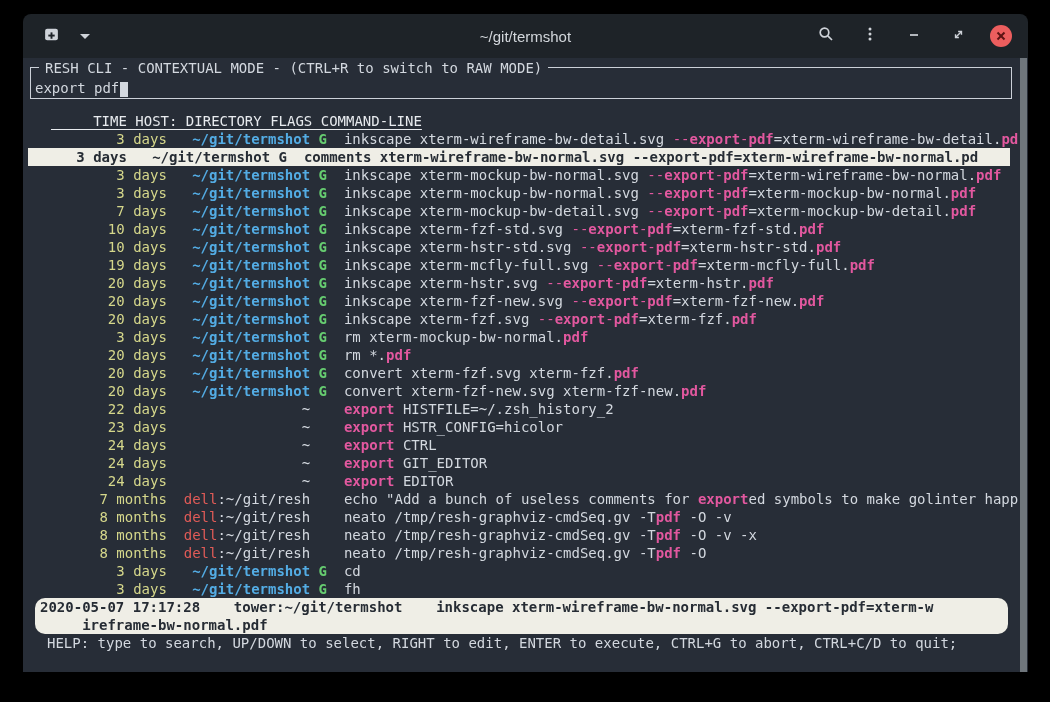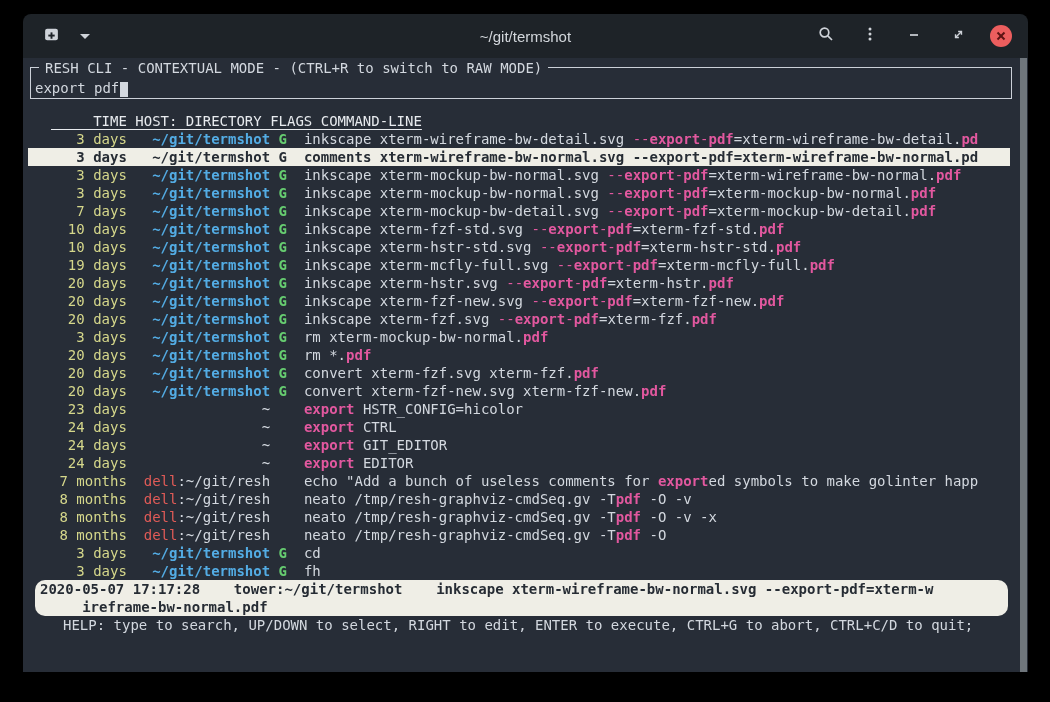--- a/index.html
+++ b/index.html
@@ -30,33 +30,33 @@
   .line{height:18px;white-space:pre;}
   .searchbox{position:relative;margin:0 16px 0 7px;height:32px;
     border:1px solid var(--border);display:flex;align-items:flex-end;padding:1px 4px;}
   .searchbox .boxtitle{position:absolute;top:-9px;left:8px;background:var(--bg);
     padding:0 6px;color:var(--fg);white-space:pre;}
   .cursor{display:inline-block;width:8px;height:15px;background:#d3d8df;
     vertical-align:text-bottom;margin-left:1px;}
   .spacer{height:13px;}
   .header-line{padding-left:28px;}
   .header-line span{text-decoration:underline;text-underline-offset:3px;color:#e8ebef;}
-  .row{padding-left:28px;}
+  .row{padding-left:28px;margin-left:40px;}
   .row.sel{margin-left:5px;margin-right:18px;padding-left:23px;background:var(--selbg);}
   .row.sel span{color:var(--selfg) !important;font-weight:bold;}
   .c-time{color:var(--yellow);}
   .c-dir{color:var(--blue);font-weight:bold;}
   .c-host{color:var(--red);}
   .c-flag{color:var(--green);font-weight:bold;}
   .c-n{color:var(--fg);}
   .c-m{color:var(--pink);font-weight:bold;}
   .c-p{color:var(--pink);}
   .detail{margin:0 20px 0 12px;background:var(--selbg);color:var(--selfg);font-weight:bold;border-radius:10px;}
   .detail .line{padding-left:5px;}
-  .footer{padding-left:40px;color:var(--fg);}
+  .footer{padding-left:24px;color:var(--fg);}
   .scrollbar{position:absolute;right:1px;top:0;width:7px;height:100%;background:var(--scroll);}
 </style>
 </head>
 <body>
 
 <div class="window">
 
   <div class="titlebar">
     <div class="tb-left">
       <div class="tb-btn">
@@ -139,20 +139,21 @@
         <div class="line row"><span class="c-time">  10 days</span><span class="c-n">   </span><span class="c-dir">~/git/termshot</span><span class="c-n"> </span><span class="c-flag">G</span><span class="c-n">  </span><span class="c-n">inkscape xterm-fzf-std.svg </span><span class="c-p">--</span><span class="c-m">export</span><span class="c-p">-</span><span class="c-m">pdf</span><span class="c-n">=xterm-fzf-std.</span><span class="c-m">pdf</span></div>
         <div class="line row"><span class="c-time">  10 days</span><span class="c-n">   </span><span class="c-dir">~/git/termshot</span><span class="c-n"> </span><span class="c-flag">G</span><span class="c-n">  </span><span class="c-n">inkscape xterm-hstr-std.svg </span><span class="c-p">--</span><span class="c-m">export</span><span class="c-p">-</span><span class="c-m">pdf</span><span class="c-n">=xterm-hstr-std.</span><span class="c-m">pdf</span></div>
         <div class="line row"><span class="c-time">  19 days</span><span class="c-n">   </span><span class="c-dir">~/git/termshot</span><span class="c-n"> </span><span class="c-flag">G</span><span class="c-n">  </span><span class="c-n">inkscape xterm-mcfly-full.svg </span><span class="c-p">--</span><span class="c-m">export</span><span class="c-p">-</span><span class="c-m">pdf</span><span class="c-n">=xterm-mcfly-full.</span><span class="c-m">pdf</span></div>
         <div class="line row"><span class="c-time">  20 days</span><span class="c-n">   </span><span class="c-dir">~/git/termshot</span><span class="c-n"> </span><span class="c-flag">G</span><span class="c-n">  </span><span class="c-n">inkscape xterm-hstr.svg </span><span class="c-p">--</span><span class="c-m">export</span><span class="c-p">-</span><span class="c-m">pdf</span><span class="c-n">=xterm-hstr.</span><span class="c-m">pdf</span></div>
         <div class="line row"><span class="c-time">  20 days</span><span class="c-n">   </span><span class="c-dir">~/git/termshot</span><span class="c-n"> </span><span class="c-flag">G</span><span class="c-n">  </span><span class="c-n">inkscape xterm-fzf-new.svg </span><span class="c-p">--</span><span class="c-m">export</span><span class="c-p">-</span><span class="c-m">pdf</span><span class="c-n">=xterm-fzf-new.</span><span class="c-m">pdf</span></div>
         <div class="line row"><span class="c-time">  20 days</span><span class="c-n">   </span><span class="c-dir">~/git/termshot</span><span class="c-n"> </span><span class="c-flag">G</span><span class="c-n">  </span><span class="c-n">inkscape xterm-fzf.svg </span><span class="c-p">--</span><span class="c-m">export</span><span class="c-p">-</span><span class="c-m">pdf</span><span class="c-n">=xterm-fzf.</span><span class="c-m">pdf</span></div>
         <div class="line row"><span class="c-time">   3 days</span><span class="c-n">   </span><span class="c-dir">~/git/termshot</span><span class="c-n"> </span><span class="c-flag">G</span><span class="c-n">  </span><span class="c-n">rm xterm-mockup-bw-normal.</span><span class="c-m">pdf</span></div>
         <div class="line row"><span class="c-time">  20 days</span><span class="c-n">   </span><span class="c-dir">~/git/termshot</span><span class="c-n"> </span><span class="c-flag">G</span><span class="c-n">  </span><span class="c-n">rm *.</span><span class="c-m">pdf</span></div>
         <div class="line row"><span class="c-time">  20 days</span><span class="c-n">   </span><span class="c-dir">~/git/termshot</span><span class="c-n"> </span><span class="c-flag">G</span><span class="c-n">  </span><span class="c-n">convert xterm-fzf.svg xterm-fzf.</span><span class="c-m">pdf</span></div>
         <div class="line row"><span class="c-time">  20 days</span><span class="c-n">   </span><span class="c-dir">~/git/termshot</span><span class="c-n"> </span><span class="c-flag">G</span><span class="c-n">  </span><span class="c-n">convert xterm-fzf-new.svg xterm-fzf-new.</span><span class="c-m">pdf</span></div>
+        <div class="line row"><span class="c-time">  22 days</span><span class="c-n">                </span><span class="c-n">~</span><span class="c-n"> </span><span class="c-flag"> </span><span class="c-n">  </span><span class="c-m">export</span><span class="c-n"> HISTFILE=~/.zsh_history_2</span></div>
         <div class="line row"><span class="c-time">  23 days</span><span class="c-n">                </span><span class="c-n">~</span><span class="c-n"> </span><span class="c-flag"> </span><span class="c-n">  </span><span class="c-m">export</span><span class="c-n"> HSTR_CONFIG=hicolor</span></div>
         <div class="line row"><span class="c-time">  24 days</span><span class="c-n">                </span><span class="c-n">~</span><span class="c-n"> </span><span class="c-flag"> </span><span class="c-n">  </span><span class="c-m">export</span><span class="c-n"> CTRL</span></div>
         <div class="line row"><span class="c-time">  24 days</span><span class="c-n">                </span><span class="c-n">~</span><span class="c-n"> </span><span class="c-flag"> </span><span class="c-n">  </span><span class="c-m">export</span><span class="c-n"> GIT_EDITOR</span></div>
         <div class="line row"><span class="c-time">  24 days</span><span class="c-n">                </span><span class="c-n">~</span><span class="c-n"> </span><span class="c-flag"> </span><span class="c-n">  </span><span class="c-m">export</span><span class="c-n"> EDITOR</span></div>
         <div class="line row"><span class="c-time"> 7 months</span><span class="c-n">  </span><span class="c-host">dell</span><span class="c-n">:~/git/resh</span><span class="c-n"> </span><span class="c-flag"> </span><span class="c-n">  </span><span class="c-n">echo "Add a bunch of useless comments for </span><span class="c-m">export</span><span class="c-n">ed symbols to make golinter happ</span></div>
         <div class="line row"><span class="c-time"> 8 months</span><span class="c-n">  </span><span class="c-host">dell</span><span class="c-n">:~/git/resh</span><span class="c-n"> </span><span class="c-flag"> </span><span class="c-n">  </span><span class="c-n">neato /tmp/resh-graphviz-cmdSeq.gv -T</span><span class="c-m">pdf</span><span class="c-n"> -O -v</span></div>
         <div class="line row"><span class="c-time"> 8 months</span><span class="c-n">  </span><span class="c-host">dell</span><span class="c-n">:~/git/resh</span><span class="c-n"> </span><span class="c-flag"> </span><span class="c-n">  </span><span class="c-n">neato /tmp/resh-graphviz-cmdSeq.gv -T</span><span class="c-m">pdf</span><span class="c-n"> -O -v -x</span></div>
         <div class="line row"><span class="c-time"> 8 months</span><span class="c-n">  </span><span class="c-host">dell</span><span class="c-n">:~/git/resh</span><span class="c-n"> </span><span class="c-flag"> </span><span class="c-n">  </span><span class="c-n">neato /tmp/resh-graphviz-cmdSeq.gv -T</span><span class="c-m">pdf</span><span class="c-n"> -O</span></div>
         <div class="line row"><span class="c-time">   3 days</span><span class="c-n">   </span><span class="c-dir">~/git/termshot</span><span class="c-n"> </span><span class="c-flag">G</span><span class="c-n">  </span><span class="c-n">cd</span></div>
         <div class="line row"><span class="c-time">   3 days</span><span class="c-n">   </span><span class="c-dir">~/git/termshot</span><span class="c-n"> </span><span class="c-flag">G</span><span class="c-n">  </span><span class="c-n">fh</span></div>

